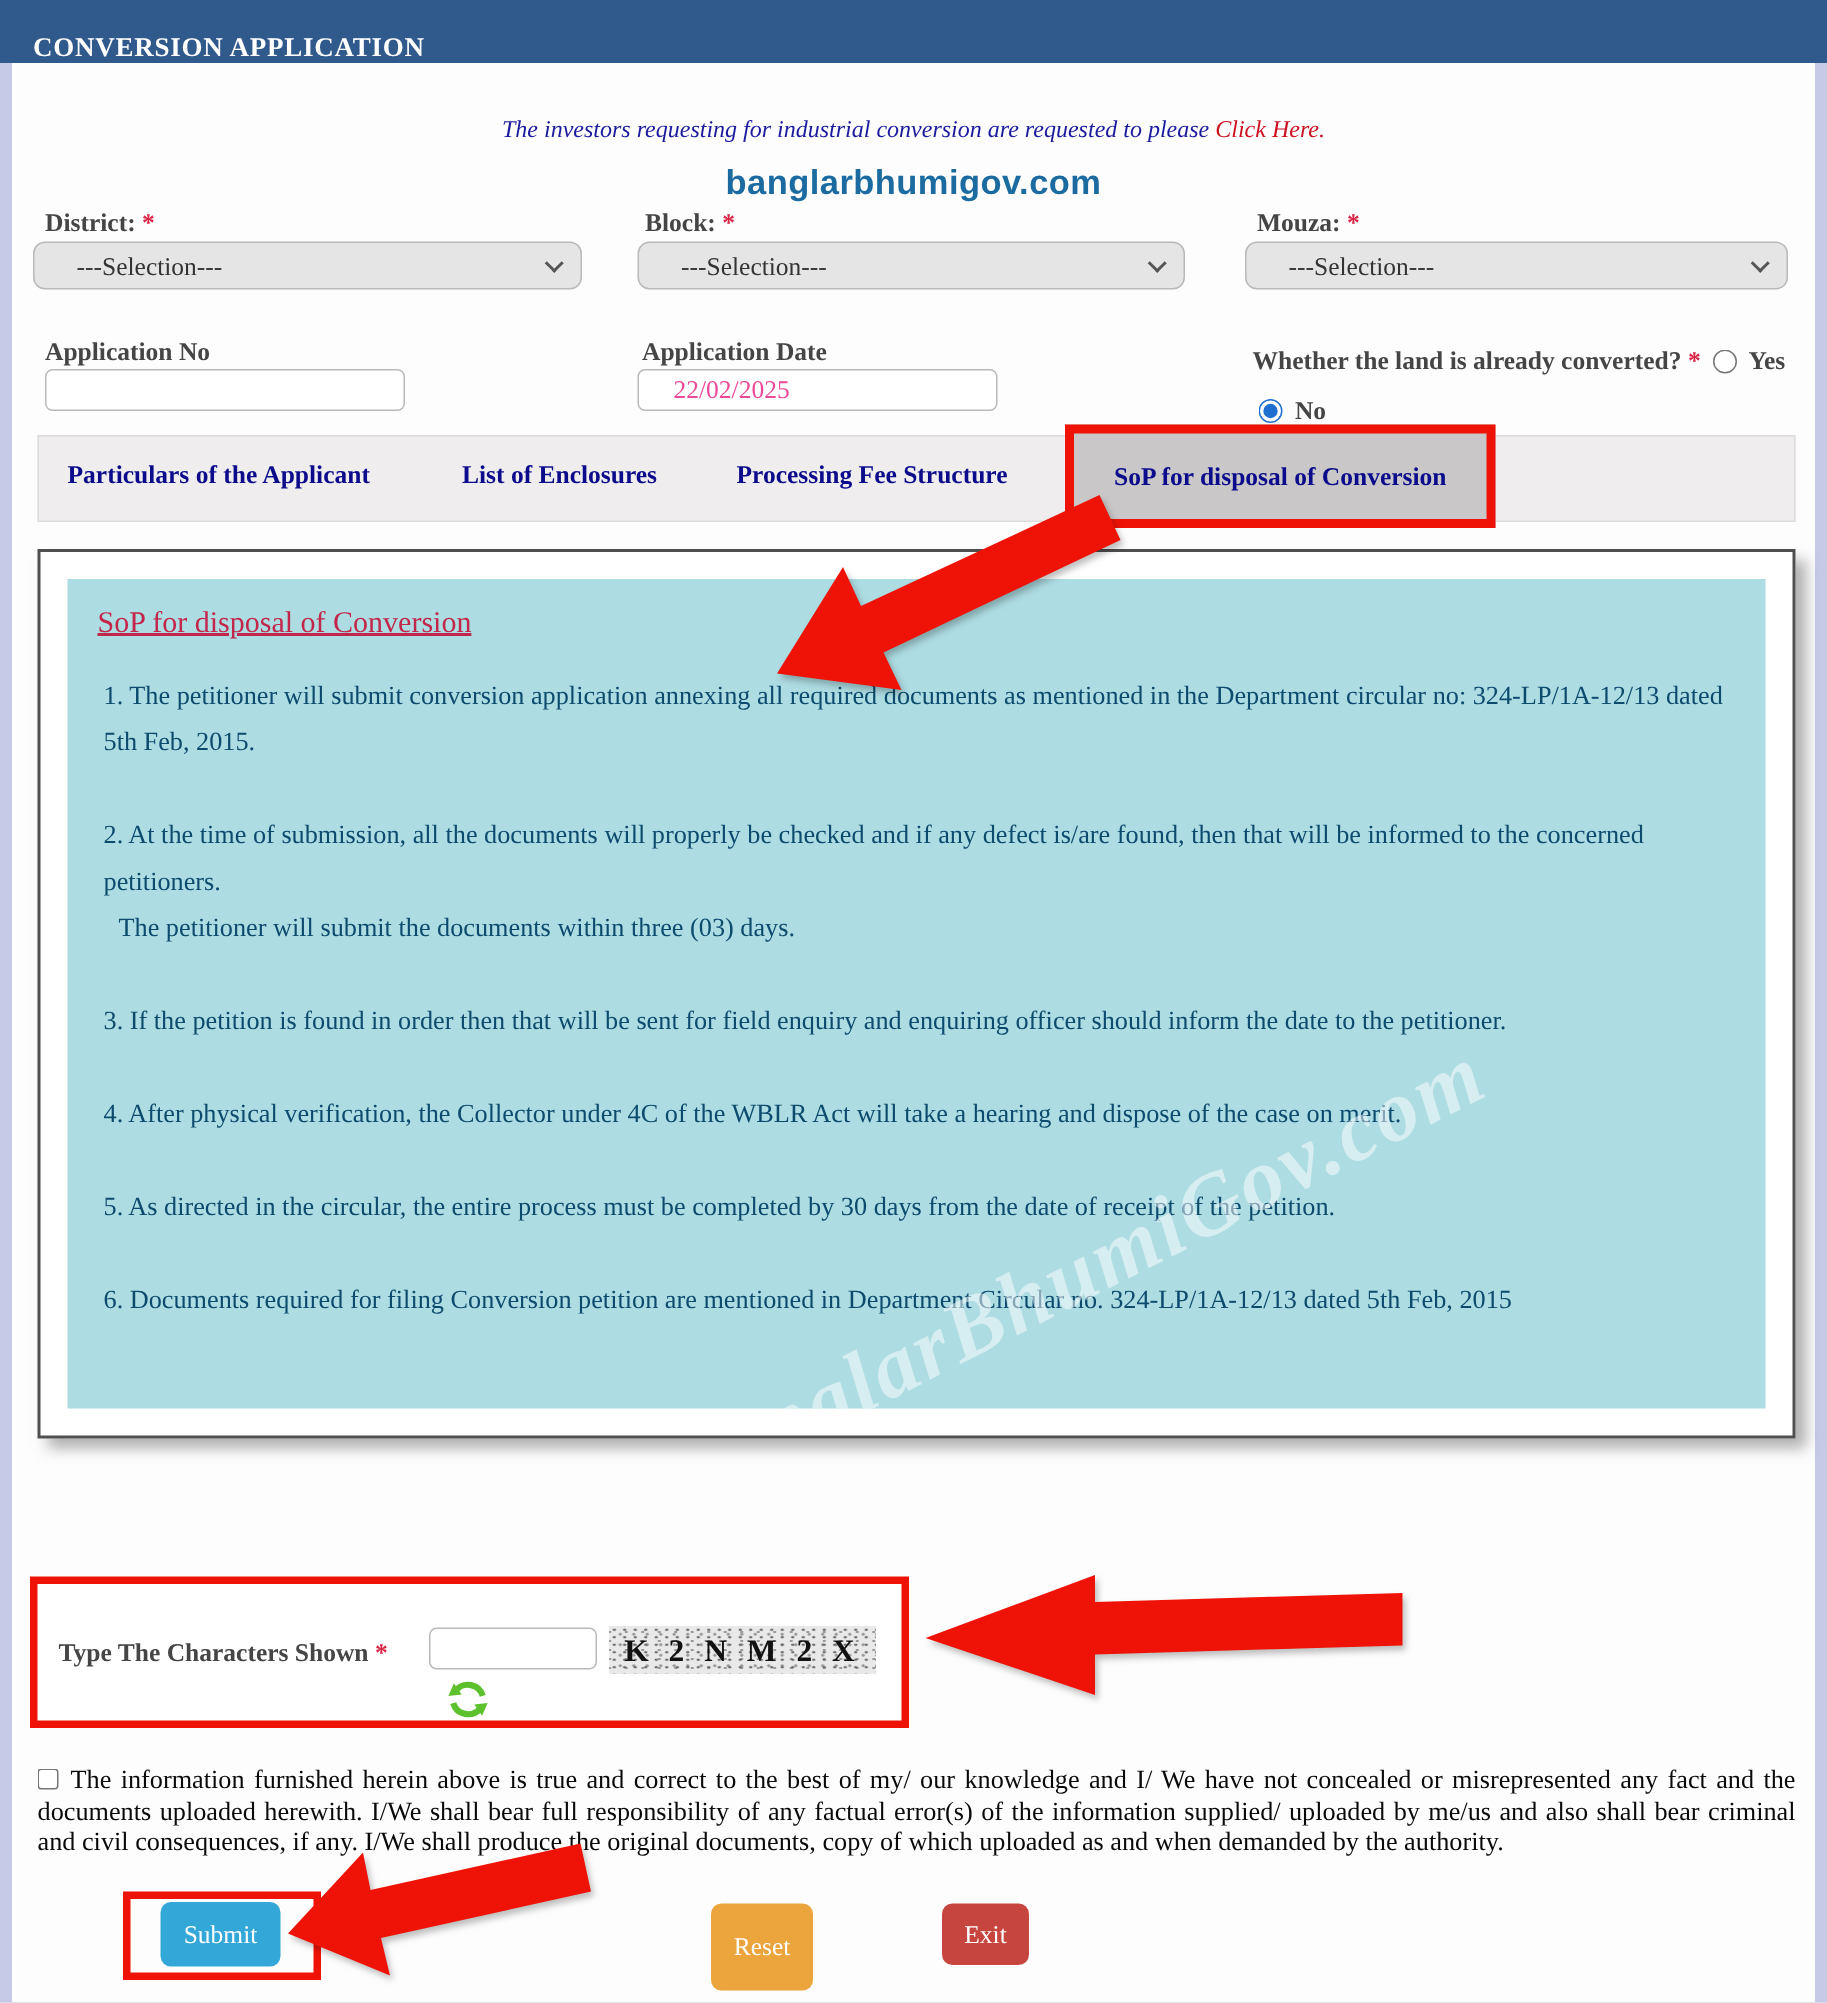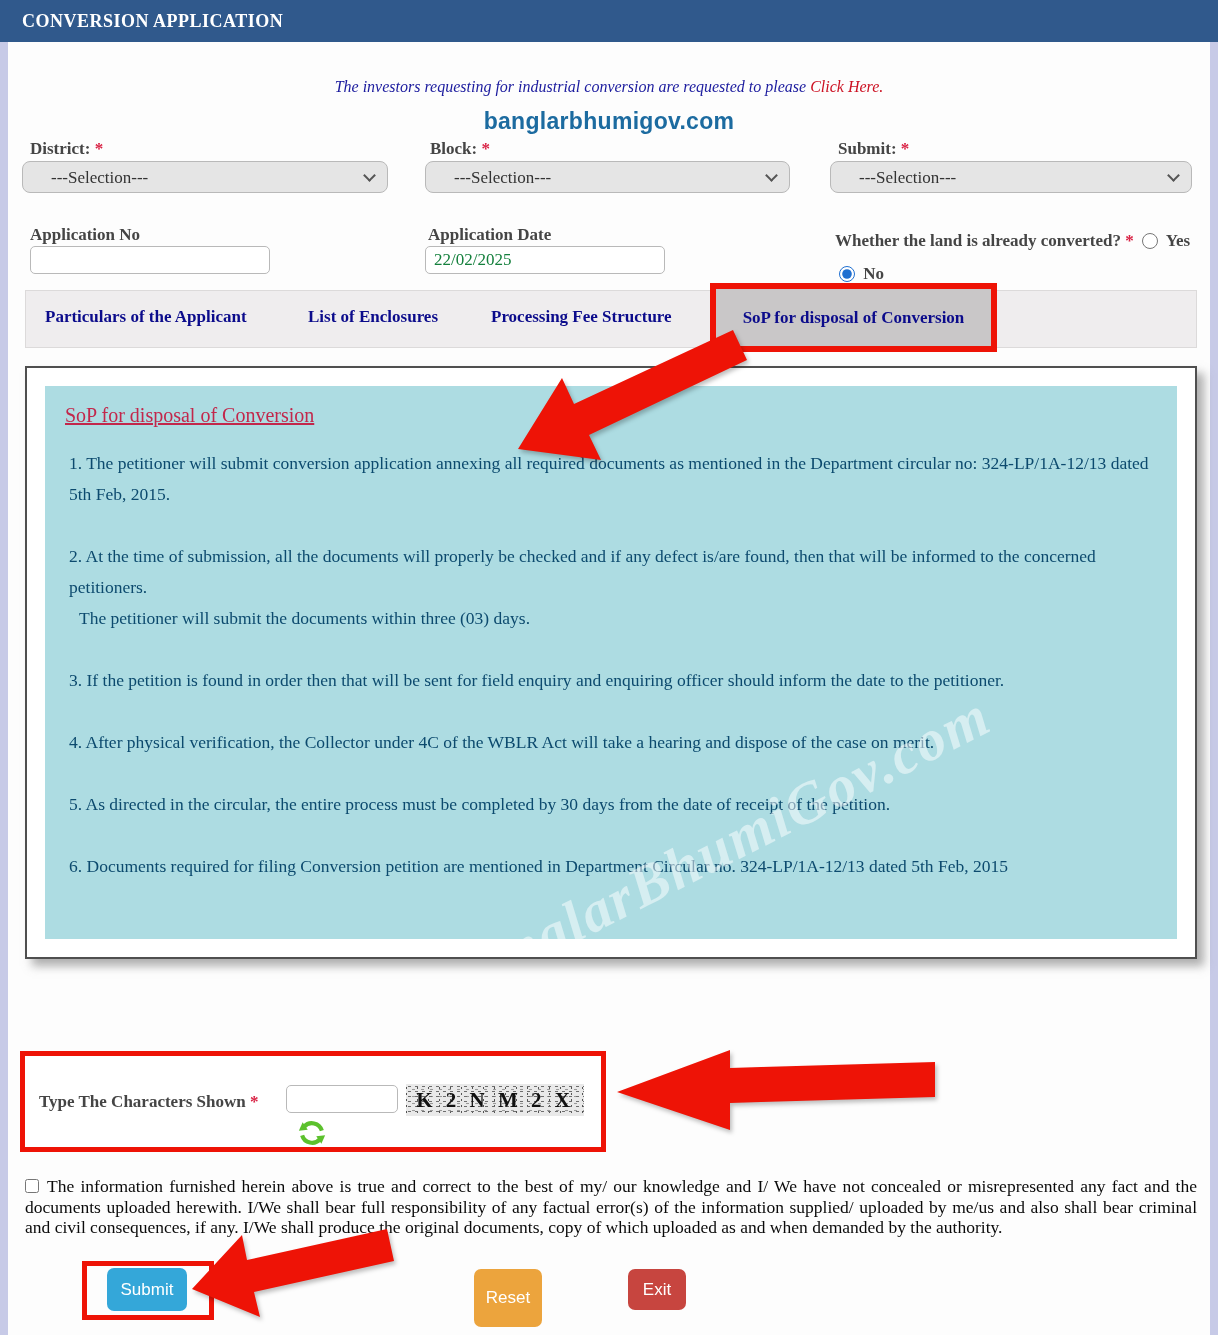--- a/index.html
+++ b/index.html
@@ -1,34 +1,34 @@
 <!DOCTYPE html>
 <html><head>
 <meta charset="utf-8">
 <style>
   * { box-sizing: border-box; margin: 0; padding: 0; }
   body { background: #c7cae7; margin: 0; font-family: "Liberation Serif", serif; }
   .page { position: relative; width: 1218px; height: 1335px; margin: 0 auto; background: #c7cae7; overflow: hidden; }
   .content-bg { position: absolute; left: 8px; top: 0; width: 1202px; height: 1335px; background: #fdfdfd; }
 
-  .titlebar { position: absolute; left: 0; top: 0; width: 1218px; height: 42px; background: #30598c; display: flex; align-items: center; }
+  .titlebar { position: absolute; left: 0; top: 0; width: 1218px; height: 42px; background: #30598c; display: flex; align-items: flex-end; }
   .titlebar span { color: #ffffff; font-weight: bold; font-size: 18px; letter-spacing: .5px; padding-left: 22px; }
 
   .notice { position: absolute; left: 0; top: 78px; width: 1218px; text-align: center; font-style: italic; font-size: 16px; color: #1b1b9e; }
   .notice .click-here { color: #cc1122; cursor: pointer; text-decoration: none; }
   .brand { position: absolute; left: 0; top: 108px; width: 1218px; text-align: center; font-family: "Liberation Sans", sans-serif; font-weight: bold; font-size: 23px; color: #1c6ba0; letter-spacing: .3px; }
 
   .field-label { position: absolute; font-weight: bold; font-size: 17px; color: #454545; white-space: nowrap; }
   .req { color: #d92244; font-weight: bold; }
 
   .sel-wrap { position: absolute; height: 32px; }
   select.ddl { width: 100%; height: 32px; -webkit-appearance: none; appearance: none; border: 1px solid #b9b9b9; border-radius: 8px; background: #e5e5e5; font-family: "Liberation Serif", serif; font-size: 17px; color: #333; padding-left: 28px; }
   .chev { position: absolute; right: 14px; top: 10px; width: 9px; height: 9px; border-left: 2px solid #555; border-bottom: 2px solid #555; transform: rotate(-45deg); pointer-events: none; }
 
-  input.txt { position: absolute; height: 28px; border: 1px solid #b9b9b9; border-radius: 5px; background: #fff; font-family: "Liberation Serif", serif; font-size: 17px; color: #15803d; padding-left: 8px; }
+  input.txt { position: absolute; height: 28px; border: 1px solid #b9b9b9; border-radius: 5px; background: #fff; font-family: "Liberation Serif", serif; font-size: 17px; color: #ec4899; padding-left: 23px; }
 
   .converted-group { position: absolute; left: 835px; top: 224px; width: 362px; font-weight: bold; font-size: 17px; color: #454545; line-height: 33px; }
   .converted-group input[type=radio] { width: 16px; height: 16px; accent-color: #1f6fd0; vertical-align: -3px; margin: 0 4px; }
 
   .tabbar { position: absolute; left: 25px; top: 290px; width: 1172px; height: 58px; background: #efedee; border: 1px solid #dcdada; }
   .tab { position: absolute; top: 307px; font-weight: bold; font-size: 17px; color: #0b0b8b; cursor: pointer; white-space: nowrap; }
   .tab-active-box { position: absolute; left: 710px; top: 283px; width: 287px; height: 69px; background: #c9c7c8; border: 6px solid #ee1306; z-index: 12; display: flex; align-items: center; justify-content: center; }
   .tab-active-box .tab-label { font-weight: bold; font-size: 17px; color: #0b0b8b; }
 
   .panel { position: absolute; left: 25px; top: 366px; width: 1172px; height: 593px; background: #ffffff; border: 2px solid #4f4f4f; box-shadow: 7px 7px 9px rgba(110,110,110,.55); }
@@ -46,21 +46,21 @@
   .captcha-img { position: absolute; left: 381px; top: 28px; width: 178px; height: 32px; display: flex; align-items: center; justify-content: center;
      background-color: #e9e9e9;
      background-image: radial-gradient(#6d6d6d 1px, transparent 1.4px), radial-gradient(#9a9a9a 1px, transparent 1.3px), radial-gradient(#4b4b4b .9px, transparent 1.2px);
      background-size: 7px 5px, 9px 7px, 11px 6px; background-position: 0 0, 3px 2px, 6px 1px;
      font-weight: bold; font-size: 21px; color: #111; letter-spacing: 4px; white-space: nowrap; }
   .refresh-btn { position: absolute; left: 272px; top: 62px; width: 30px; height: 30px; cursor: pointer; background: none; border: none; padding: 0; }
 
   .disclaimer { position: absolute; left: 25px; top: 1176px; width: 1172px; font-size: 17.5px; line-height: 20.5px; color: #0a0a0a; text-align: justify; }
   .disclaimer input[type=checkbox] { float: left; width: 14px; height: 14px; margin: 3px 8px 0 0; }
 
-  .btn { position: absolute; border: none; border-radius: 7px; color: #fff; font-family: Liberation Sans, sans-serif; font-size: 17px; cursor: pointer; }
+  .btn { position: absolute; border: none; border-radius: 7px; color: #fff; font-family: Liberation Serif, serif; font-size: 17px; cursor: pointer; }
   .submit-redbox { position: absolute; left: 82px; top: 1261px; width: 132px; height: 59px; border: 5px solid #ee1306; z-index: 9; }
   .btn-submit { left: 107px; top: 1268px; width: 80px; height: 43px; background: #34a7d9; z-index: 10; }
   .btn-reset  { left: 474px; top: 1269px; width: 68px; height: 58px; background: #eca43d; }
   .btn-exit   { left: 628px; top: 1269px; width: 58px; height: 41px; background: #c7453f; }
 
   .arrow-svg { position: absolute; z-index: 20; pointer-events: none; filter: drop-shadow(2px 3px 2px rgba(0,0,0,.25)); }
 </style>
 </head>
 <body>
 
@@ -91,21 +91,21 @@
     <span>Block:</span> <span class="req">*</span>
   </div>
   <div class="sel-wrap" style="left:425px; top:161px; width:365px;">
     <select class="ddl">
       <option>---Selection---</option>
     </select>
     <span class="chev"></span>
   </div>
 
   <div class="field-label" style="left:838px; top:139px;">
-    <span>Submit:</span> <span class="req">*</span>
+    <span>Mouza:</span> <span class="req">*</span>
   </div>
   <div class="sel-wrap" style="left:830px; top:161px; width:362px;">
     <select class="ddl">
       <option>---Selection---</option>
     </select>
     <span class="chev"></span>
   </div>
 
   <div class="field-label" style="left:30px; top:225px;">Application No</div>
   <input class="txt" style="left: 30px; top: 246px; width: 240px;" value="">

